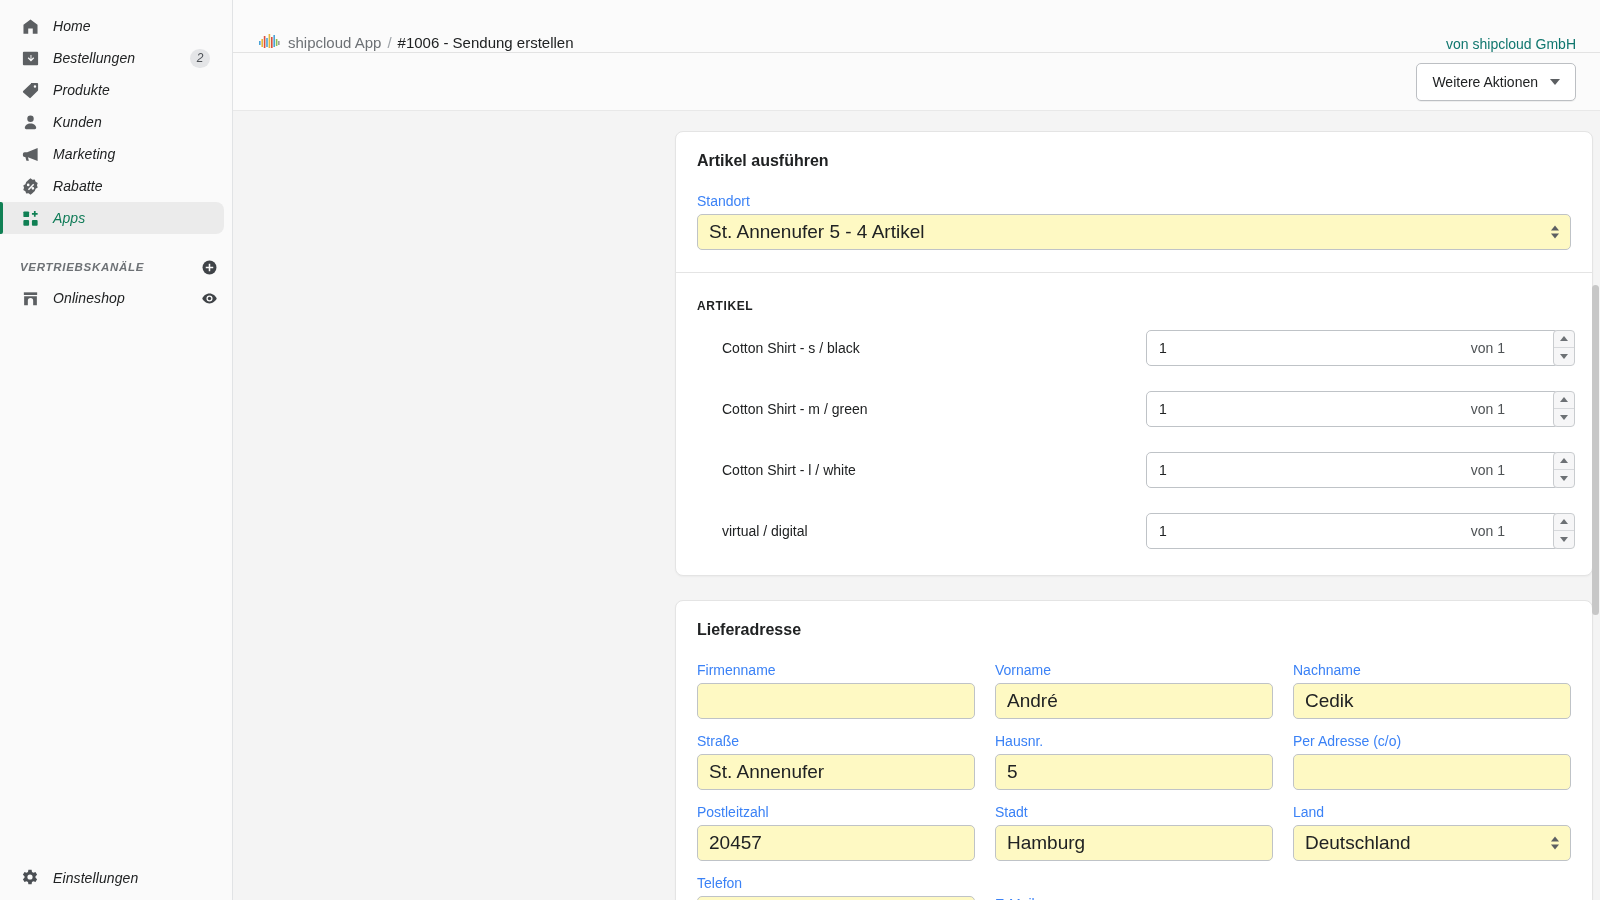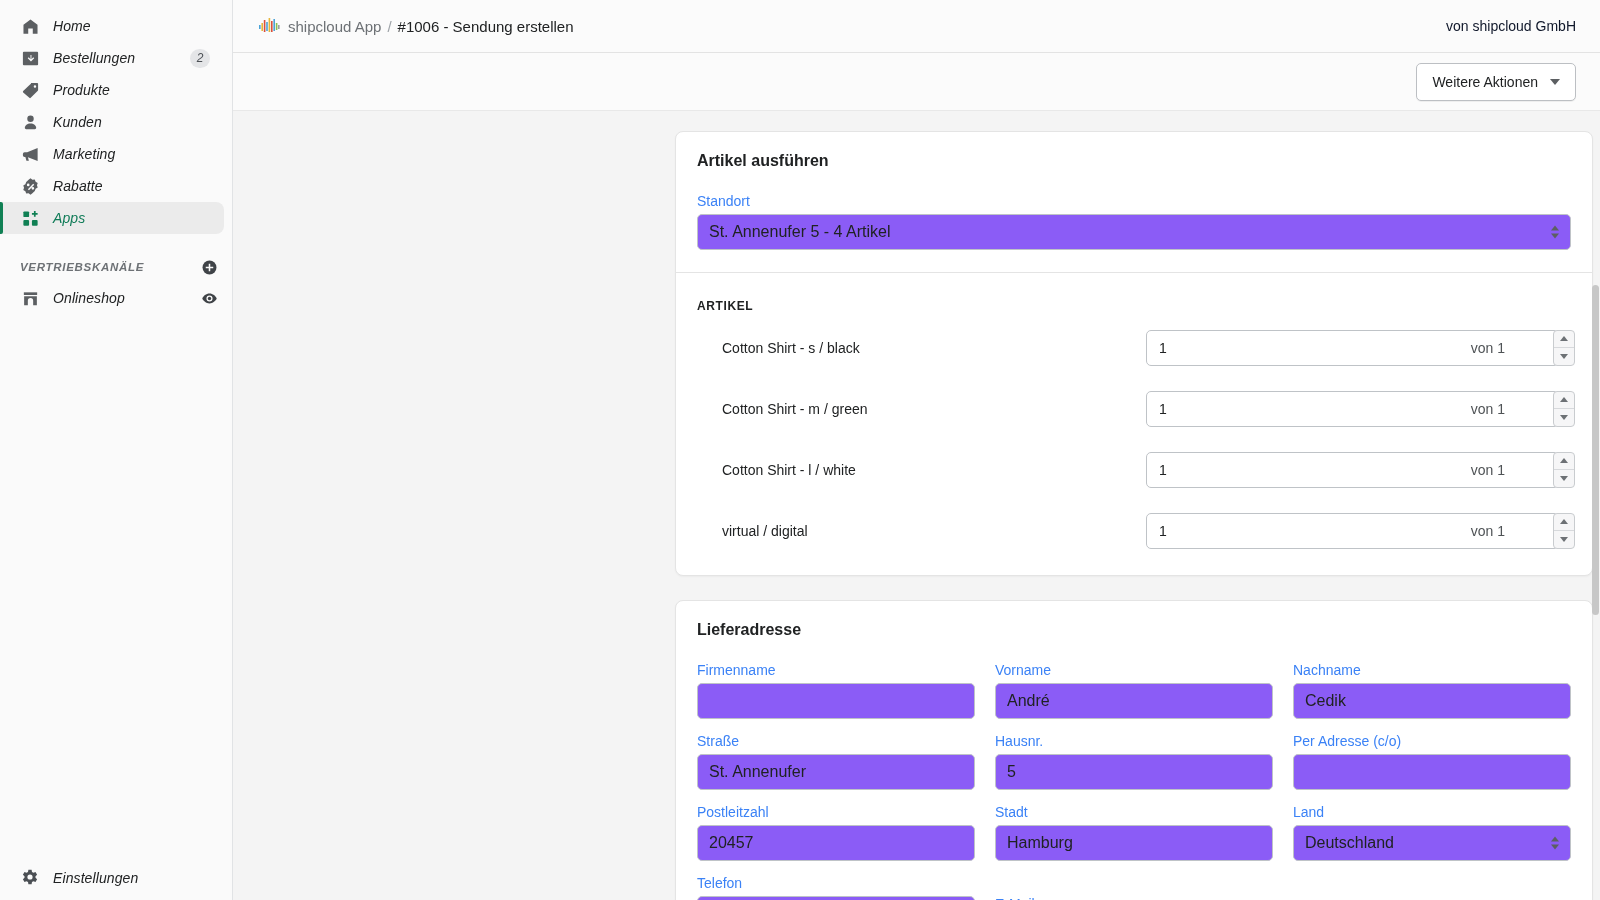--- a/index.html
+++ b/index.html
@@ -78,29 +78,29 @@
   .main {
     flex: 1; height: 900px; position: relative;
     background: #f4f4f4;
     display: flex; flex-direction: column;
     overflow: hidden;
   }
   .topbar {
     height: 53px; min-height: 53px;
     background: #fbfbfb;
     border-bottom: 1px solid #e3e3e3;
-    display: flex; align-items: center;
+    display: flex; align-items: flex-end;
     padding: 0 24px 0 25px;
   }
   .crumb { display: flex; align-items: center; font-size: 15px; }
   .crumb .logo { width: 22px; height: 20px; margin-right: 8px; display:block; }
   .crumb .app-name { color: #6d7175; }
   .crumb .sep { color: #9ea3a8; margin: 0 6px; }
   .crumb .page { color: #202223; }
-  .owner { margin-left: auto; font-size: 14px; color: #0f172a; }
+  .owner { margin-left: auto; font-size: 14px; color: #0f766e; }
 
   .actionbar {
     height: 58px; min-height: 58px;
     background: #fbfbfb;
     border-bottom: 1px solid #e8e8e8;
     display: flex; align-items: center;
     padding: 0 24px 0 25px;
     justify-content: flex-end;
   }
   .btn-secondary {
@@ -150,24 +150,24 @@
   .card-pad { padding: 20px 21px 22px 21px; }
   .card-title {
     font-size: 16px; font-weight: 600; color: #202223;
     margin-bottom: 23px;
   }
   .field-label {
     font-size: 14px; color: #3b82f6; margin-bottom: 5px; display: block;
   }
   .input {
     width: 100%; height: 36px;
-    background: #8b5cf6;
+    background: #fef9c3;
     border: 1px solid #bfc3c7;
     border-radius: 5px;
-    font-size: 16px; color: #202223;
+    font-size: 19px; color: #202223;
     padding: 0 11px;
     font-family: "Liberation Sans", sans-serif;
     outline: none;
   }
   .input::placeholder { color: #8c9196; }
   .select-wrap { position: relative; }
   .select-wrap .stack-chev {
     position: absolute; right: 12px; top: 50%;
     transform: translateY(-50%);
     display: flex; flex-direction: column; gap: 3px;

